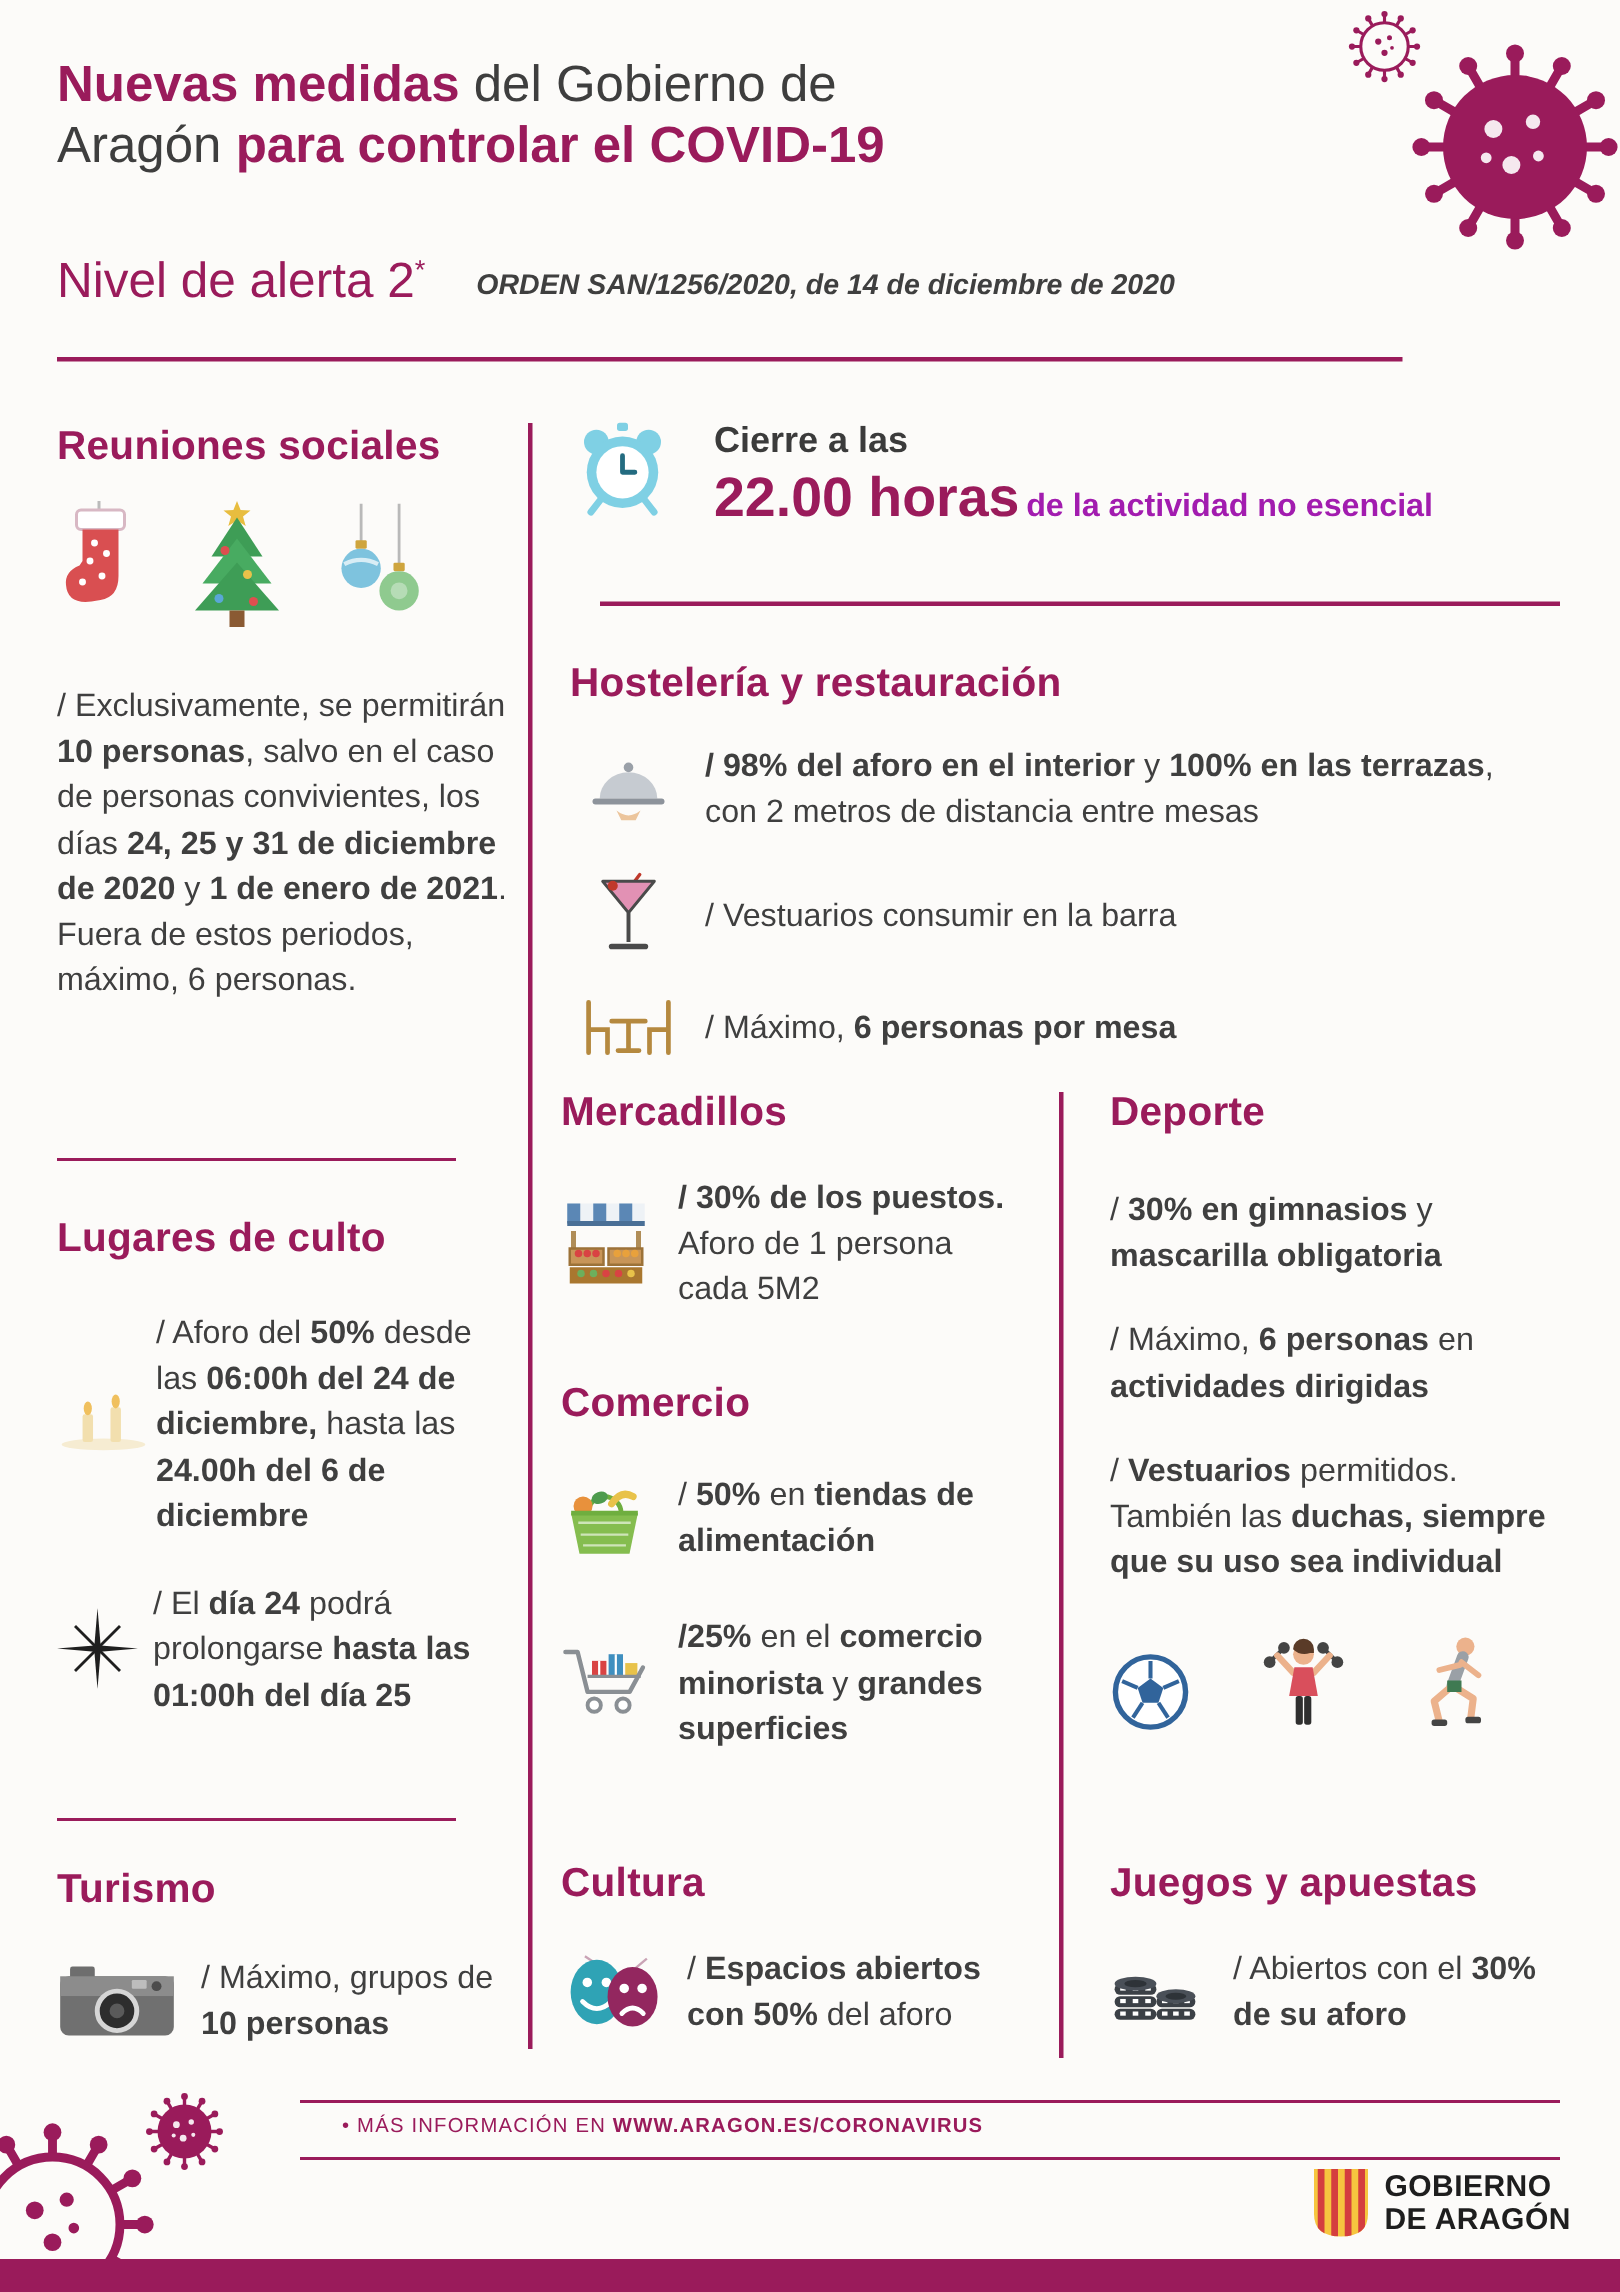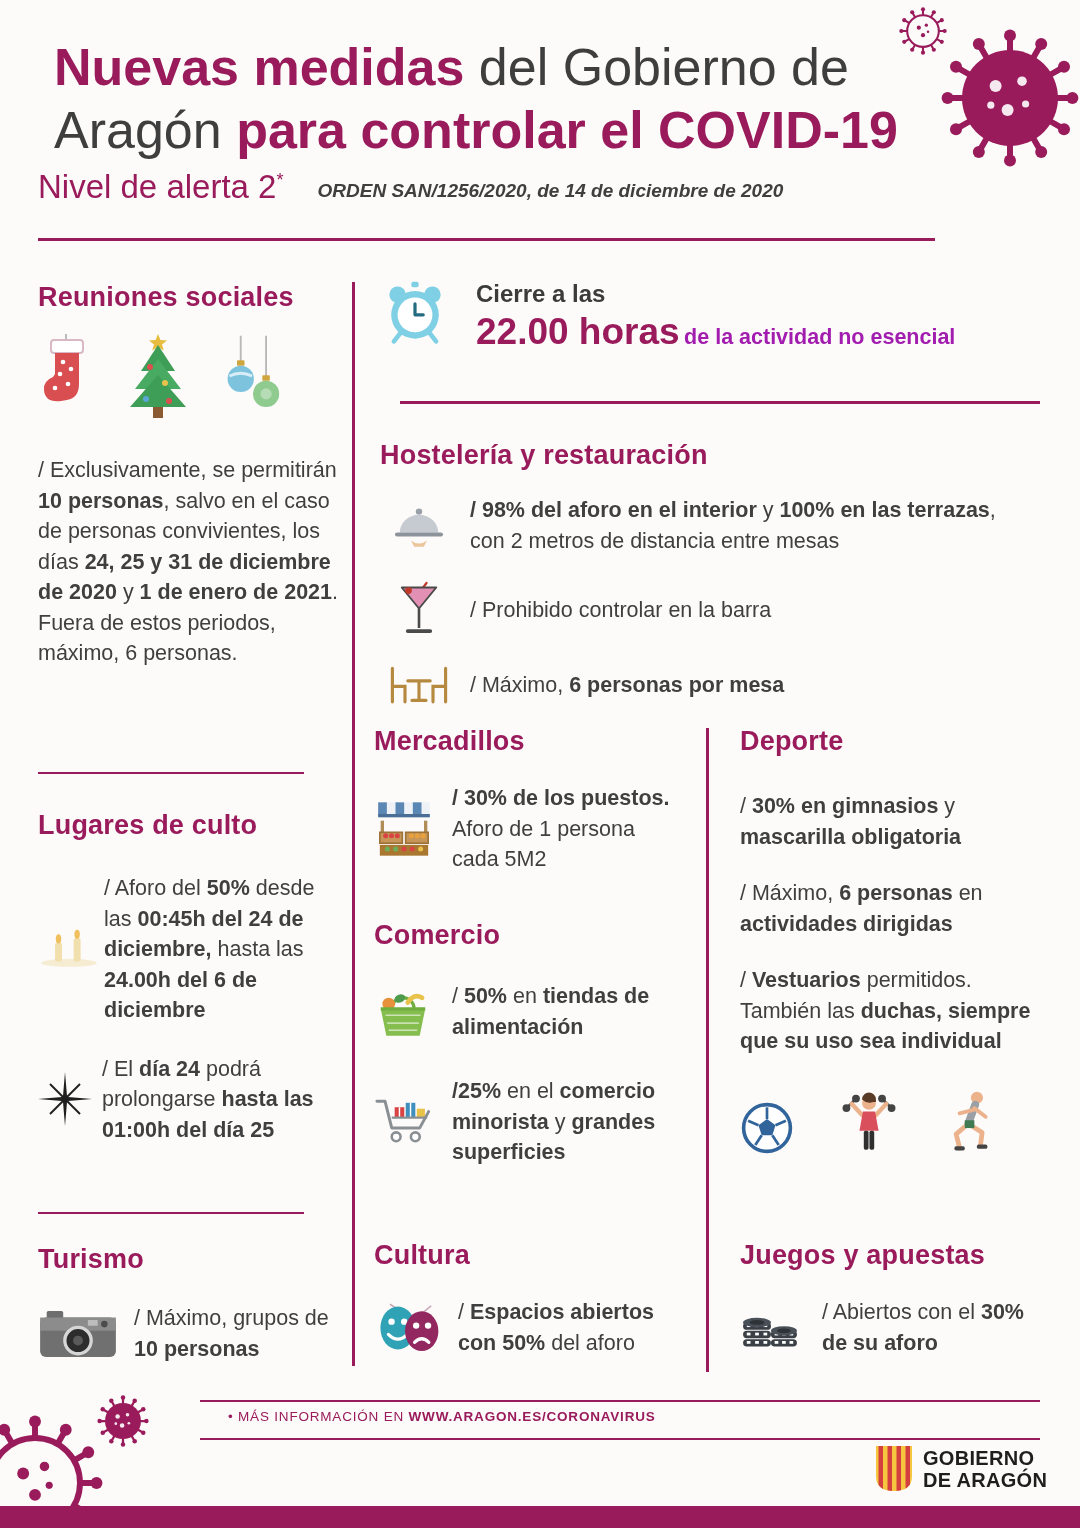--- a/index.html
+++ b/index.html
@@ -9,21 +9,21 @@
     background:#fcfbf9; overflow:hidden;
     font-family:"Liberation Sans","DejaVu Sans",sans-serif;
     --accent:#9a1b5b; --text:#3f3f3f;
     color:var(--text);
   }
   .b { font-weight:bold; }
   .c { color:var(--accent); }
 
   
   .title { position:absolute; left:38px; top:36px; width:880px;
-           font-size:52px; line-height:1.22; font-weight:normal; color:#3e3e3e;margin-left:16px; }
+           font-size:34px; line-height:1.22; font-weight:normal; color:#3e3e3e; }
   .title .line { display:block; }
   .alert-row { position:absolute; left:38px; top:168px; width:900px;
                display:flex; align-items:flex-end; }
   .alert { font-size:33px; color:var(--accent); font-weight:normal; }
   .alert sup { font-size:.55em; color:var(--accent); }
   .order { font-size:19px; font-style:italic; font-weight:bold; color:#3f3f3f;
            margin-left:34px; padding-bottom:4px; }
 
   .rule { position:absolute; background:var(--accent); }
   .header-rule { left:38px; top:238px; width:897px; height:3px; }
@@ -473,21 +473,21 @@
   <div class="rule rule-left-1"></div>
 
   <section class="sec sec-culto">
     <h2 class="h">Lugares de culto</h2>
     <div class="item item-a">
       <span class="icn candles">
           <svg>
             <use href="#sym-candles"></use>
           </svg>
         </span>
-      <p class="body"><span>/ Aforo del </span><span class="b">50%</span><span> desde las </span><span class="b">00:45h del 24 de diciembre,</span><span> hasta las </span><span class="b">24.00h del 6 de diciembre</span></p>
+      <p class="body"><span>/ Aforo del </span><span class="b">50%</span><span> desde las </span><span class="b">06:00h del 24 de diciembre,</span><span> hasta las </span><span class="b">24.00h del 6 de diciembre</span></p>
     </div>
     <div class="item item-b">
       <span class="icn sparkle">
           <svg>
             <use href="#sym-sparkle"></use>
           </svg>
         </span>
       <p class="body"><span>/ El </span><span class="b">día 24</span><span> podrá prolongarse </span><span class="b">hasta las 01:00h del día 25</span></p>
     </div>
   </section>
@@ -536,21 +536,21 @@
       <p class="body"><span class="b">/ 98% del aforo en el interior</span><span> y </span><span class="b">100% en las terrazas</span><span>, con 2 metros de distancia entre mesas</span></p>
     </div>
     <div class="item">
       <span class="icn-col">
           <span class="icn cocktail">
             <svg>
               <use href="#sym-cocktail"></use>
             </svg>
           </span>
         </span>
-      <p class="body"><span>/ Prohibido controlar en la barra</span></p>
+      <p class="body"><span>/ Vestuarios consumir en la barra</span></p>
     </div>
     <div class="item">
       <span class="icn-col">
           <span class="icn tablechairs">
             <svg>
               <use href="#sym-table"></use>
             </svg>
           </span>
         </span>
       <p class="body"><span>/ Máximo, </span><span class="b">6 personas por mesa</span></p>

